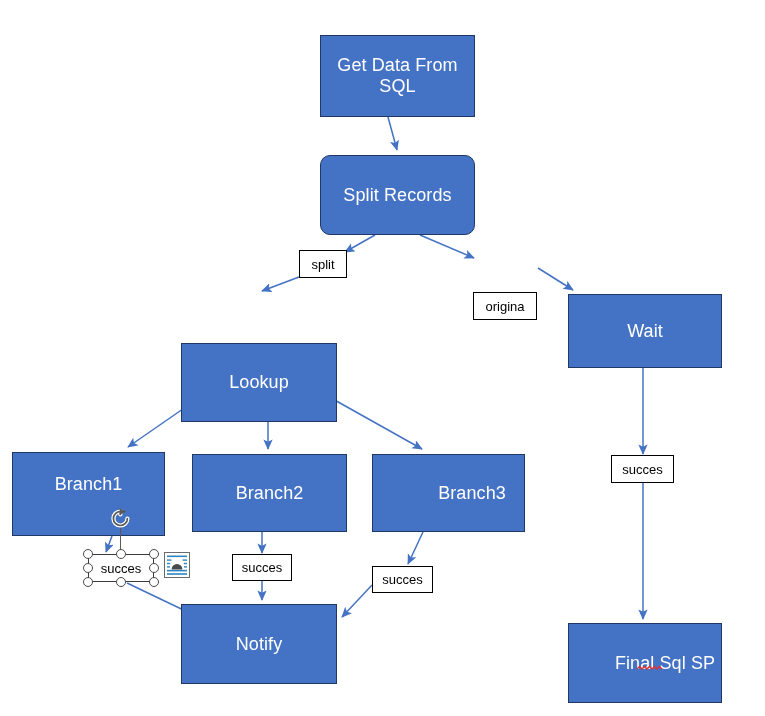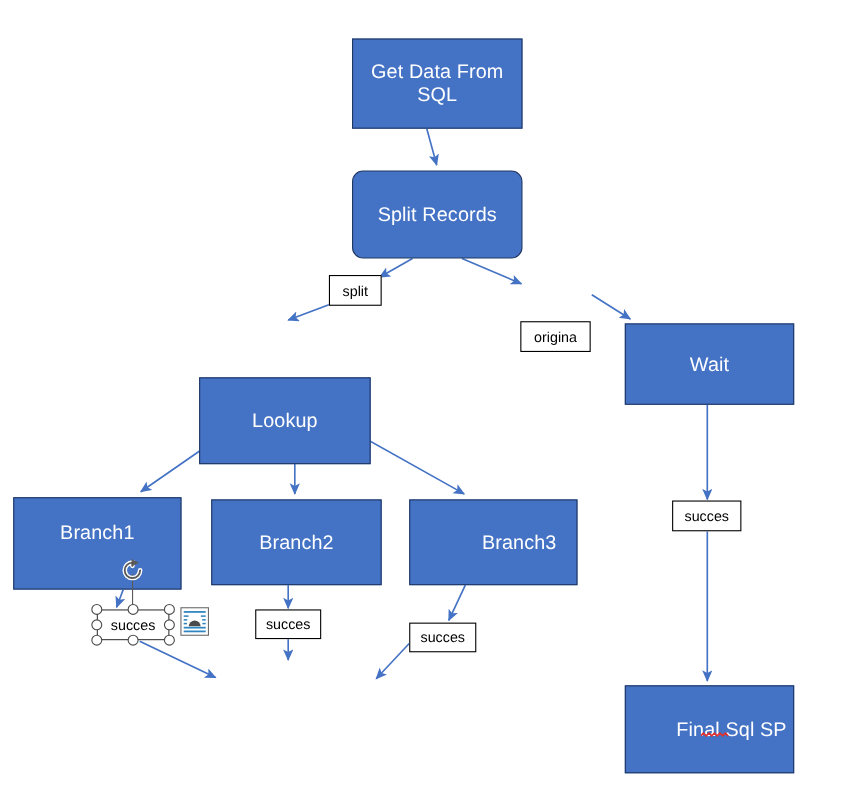--- a/index.html
+++ b/index.html
@@ -169,20 +169,23 @@
   </div>
 
   <div class="node" style="left:192px; top:454px; width:155px; height:78px;">
     <span>Branch2</span>
   </div>
 
   <div class="node" style="left:372px; top:454px; width:153px; height:78px;padding-left:47px;">
     <span>Branch3</span>
   </div>
 
+  <div class="node" style="left:181px; top:604px; width:156px; height:80px;">
+    <span>Notify</span>
+  </div>
 
   <div class="node" style="left:568px; top:623px; width:154px; height:80px;padding-left:40px;">
     <span>Final Sql SP</span>
   </div>
 
   <svg class="spell" style="left:637px; top:665px;" width="30" height="7" viewBox="0 0 30 7">
     <path d="M0,4 L2.5,1.5 L5,4 L7.5,1.5 L10,4 L12.5,1.5 L15,4 L17.5,1.5 L20,4 L22.5,1.5 L25,4" stroke="#E03030" stroke-width="1.4" fill="none"></path>
   </svg>
 
   <div class="label-box" style="left:299px; top:250px; width:48px; height:28px;">

